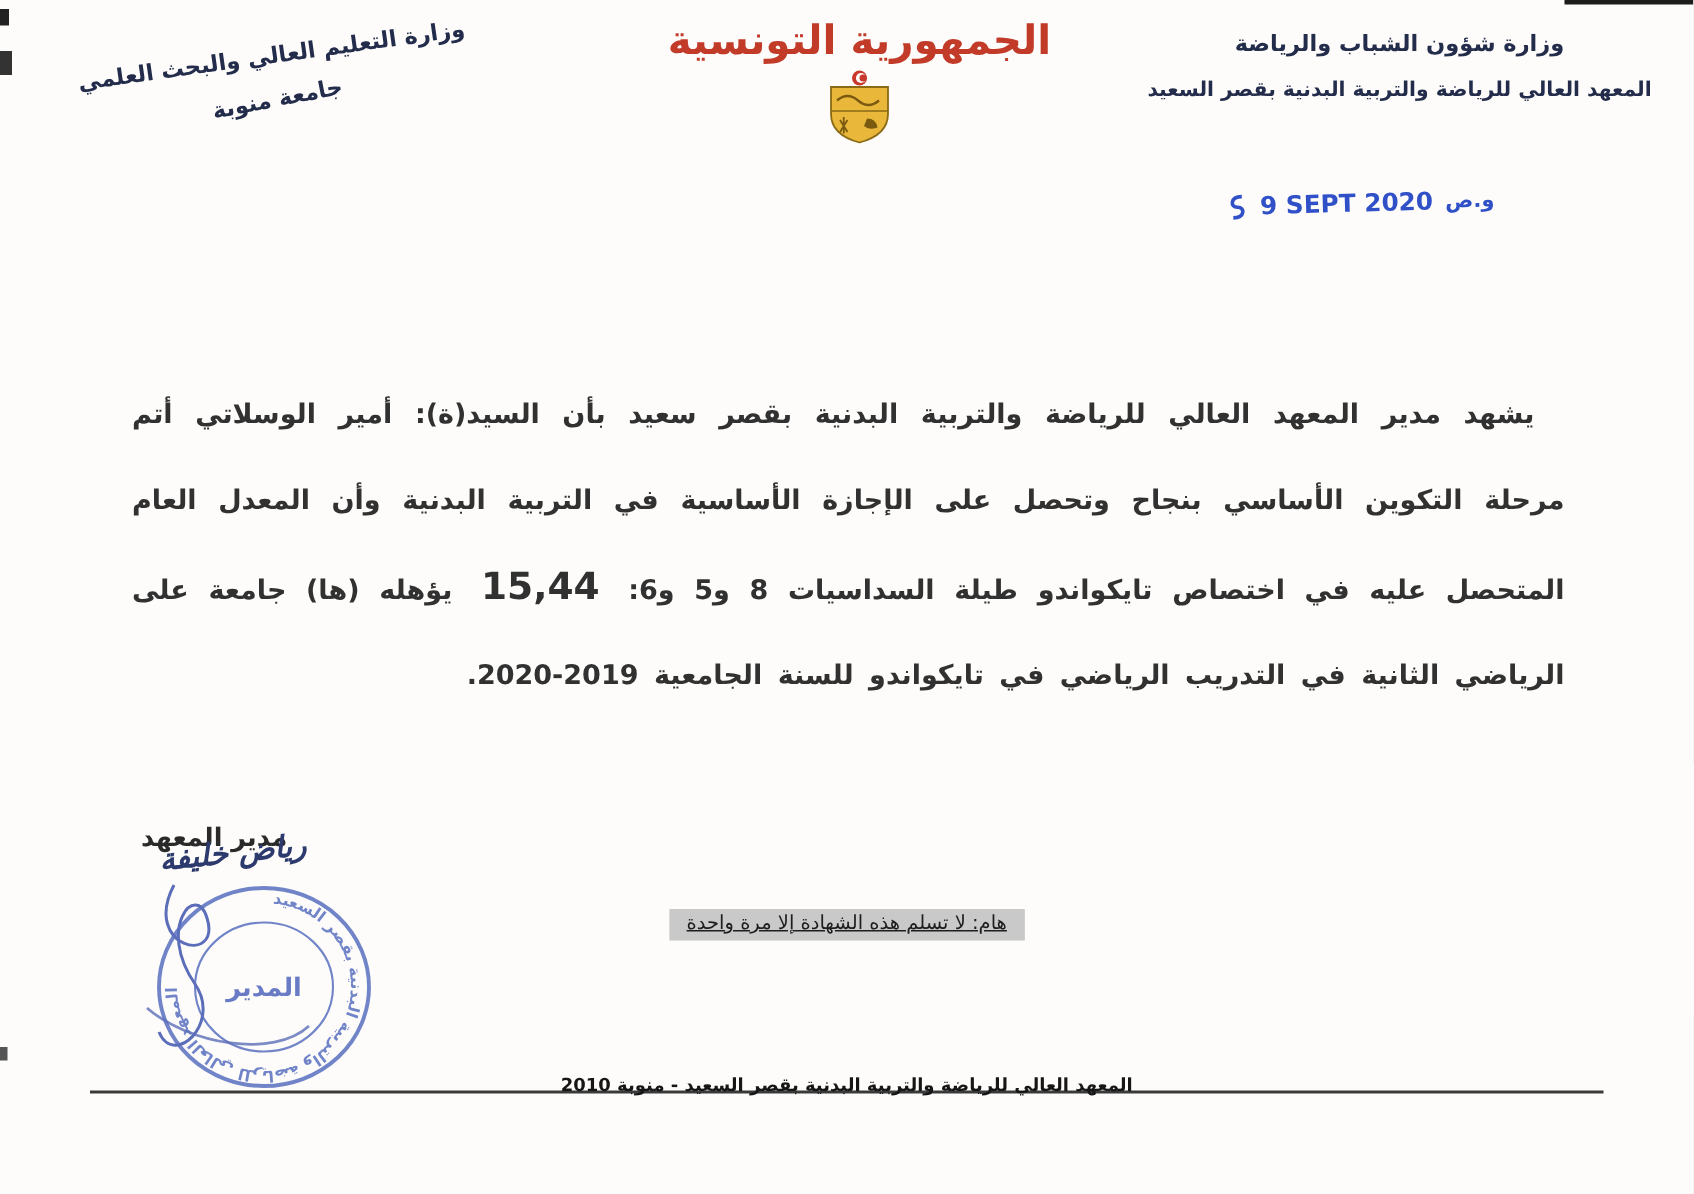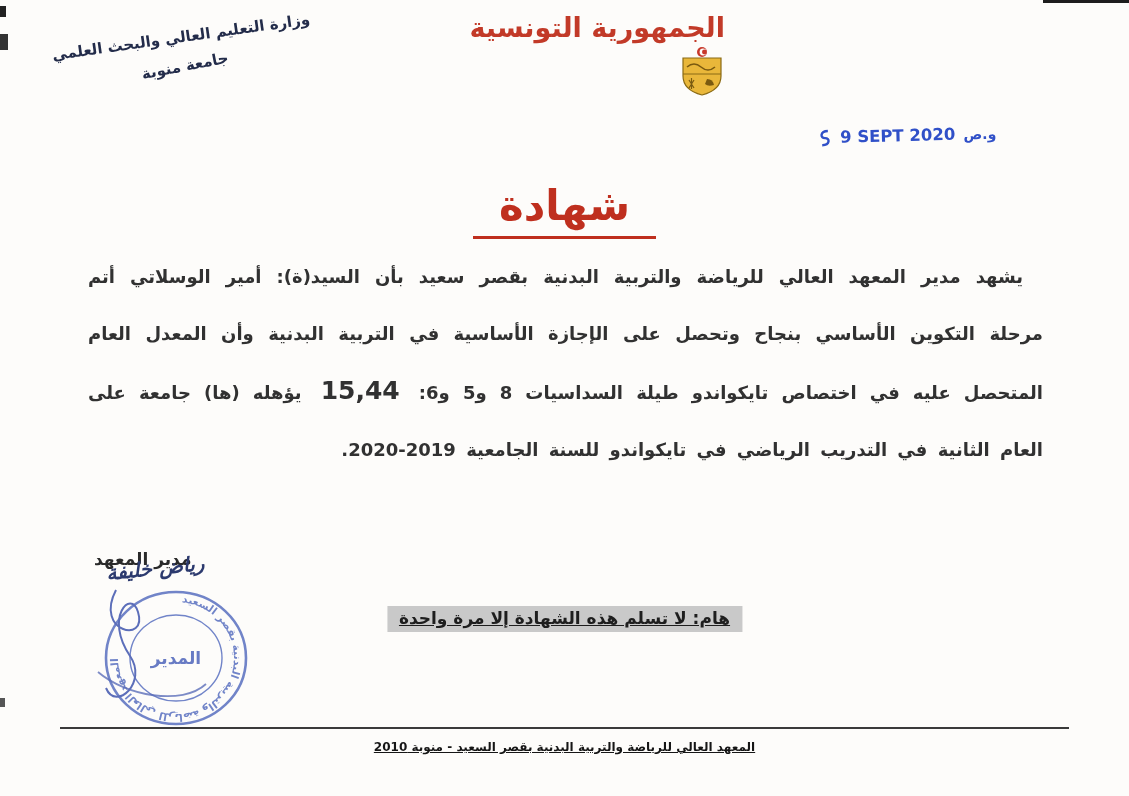--- a/index.html
+++ b/index.html
@@ -18,21 +18,21 @@
   .a4 { left:0; top:698px; width:5px; height:9px; background:#555; }
 
   
   .hdr-left {
     position:absolute; left:46px; top:28px; width:274px; text-align:center;
     transform:rotate(-8deg); color:#232c4a; font-weight:bold;
   }
   .hdr-left .l1 { font-size:15px; white-space:nowrap; }
   .hdr-left .l2 { font-size:15px; margin-top:11px; transform:rotate(-3deg); }
 
-  .hdr-center { position:absolute; left:395px; top:12px; width:330px; text-align:right; }
+  .hdr-center { position:absolute; left:408px; top:12px; width:330px; text-align:center; }
   .republic { color:#c23a28; font-size:27px; font-weight:bold; white-space:nowrap; }
   .emblem { margin-top:3px; }
 
   .hdr-right {
     position:absolute; right:26px; top:20px; width:340px; text-align:center;
     color:#232c4a; font-weight:bold; direction:rtl;
   }
   .hdr-right .r1 { font-size:15px; white-space:nowrap; }
   .hdr-right .r2 { font-size:13.5px; margin-top:14px; white-space:nowrap; }
 
@@ -64,27 +64,27 @@
   .sig-name {
     position:absolute; left:106px; top:556px; font-size:20px; font-weight:bold; font-style:italic;
     color:#2c3a6e; transform:rotate(-6deg);
   }
   .stamp-wrap { position:absolute; left:86px; top:576px; }
   .stamp-wrap text { font-family:"DejaVu Sans", sans-serif; }
 
   
   .notice {
     position:absolute; left:50%; top:606px; transform:translateX(-50%);
-    background:#c9c9c9; padding:2px 12px 4px; font-size:17px; font-weight:bold;
+    background:#c9c9c9; padding:2px 12px 4px; font-size:13px; font-weight:normal;
     text-decoration:underline; direction:rtl; color:#1e1e1e; white-space:nowrap;
   }
 
   
   .footer-rule { position:absolute; left:60px; right:60px; top:727px; border-top:2px solid #3a3a3a; }
-  .footer { position:absolute; left:0; top:740px; width:100%; text-align:center; direction:rtl; color:#161616;text-decoration:underline; }
+  .footer { position:absolute; left:0; top:716px; width:100%; text-align:center; direction:rtl; color:#161616; }
   .footer .f1 { font-size:12px; font-weight:bold; }
   .footer .f2 { font-size:12.5px; margin-top:3px; }
 </style>
 </head>
 <body>
 
 <div class="page">
 
   <div class="artifact a1"></div>
   <div class="artifact a2"></div>
@@ -105,43 +105,44 @@
         <circle cx="25.4" cy="6" r="2.4" fill="#c8392b"></circle>
         <path d="M4,12 h38 v18 q0,14 -19,19 q-19,-5 -19,-19 z" fill="#e9b73a" stroke="#8a6a14" stroke-width="1.2"></path>
         <path d="M4,28 h38" stroke="#8a6a14" stroke-width="1"></path>
         <path d="M8,21 q7,-6 14,0 q7,6 14,0" stroke="#7a5a10" stroke-width="1.6" fill="none"></path>
         <path d="M10,34 l5,8 M15,34 l-5,8 M12.5,32 v11" stroke="#7a5a10" stroke-width="1.2"></path>
         <path d="M28,33 q6,0 7,6 q-6,2 -9,-1 z" fill="#7a5a10"></path>
       </svg>
     </div>
   </div>
 
+  <div class="hdr-right">
+    <div class="r1">وزارة شؤون الشباب والرياضة</div>
+    <div class="r2">المعهد العالي للرياضة والتربية البدنية بقصر السعيد</div>
+  </div>
 
   <div class="date-stamp">
     <svg width="14" height="18" viewBox="0 0 14 18" aria-hidden="true">
       <path d="M10,2 C2,2 2,9 7,9 C12,9 12,16 4,16" stroke="#3050c8" stroke-width="2.4" fill="none"></path>
     </svg>
     <span>9 SEPT 2020</span>
     <span class="lbl">و.ص</span>
   </div>
 
-  <div class="title-wrap">
-    <span class="cert-title">شهادة</span>
-  </div>
 
   <p class="bodytext" dir="rtl">
     <b>يشهد مدير</b>
     <span>المعهد العالي للرياضة والتربية البدنية بقصر سعيد بأن السيد(ة):</span>
     <b>أمير الوسلاتي</b>
     <span>أتم مرحلة التكوين الأساسي بنجاح وتحصل على الإجازة الأساسية في التربية البدنية وأن المعدل العام المتحصل عليه في اختصاص</span>
     <b>تايكواندو</b>
     <span>طيلة السداسيات 8 و5 و6:</span>
     <b class="grade">15,44</b>
     <span>يؤهله (ها) جامعة على</span>
-    <b>العام الثانية</b>
+    <b>الرياضي الثانية</b>
     <span>في التدريب الرياضي في</span>
     <b>تايكواندو</b>
     <span>للسنة الجامعية</span>
     <span class="years" dir="ltr">2020-2019</span><span>.</span>
   </p>
 
   <div class="role">مدير المعهد</div>
   <div class="sig-name">رياض خليفة</div>
 
   <div class="stamp-wrap">

